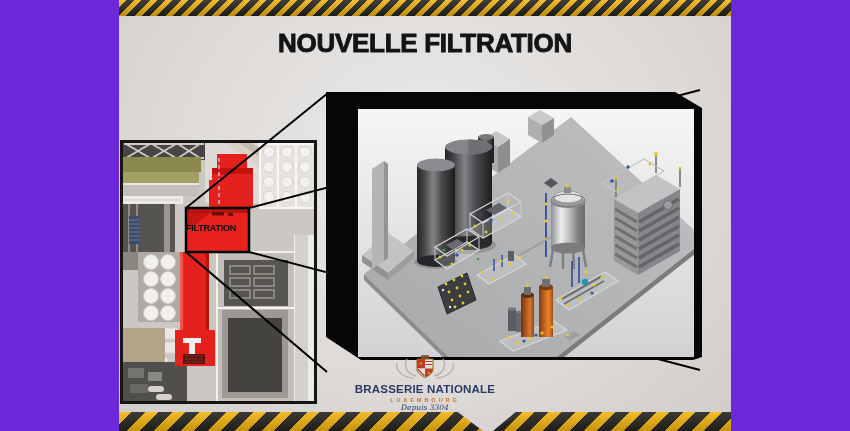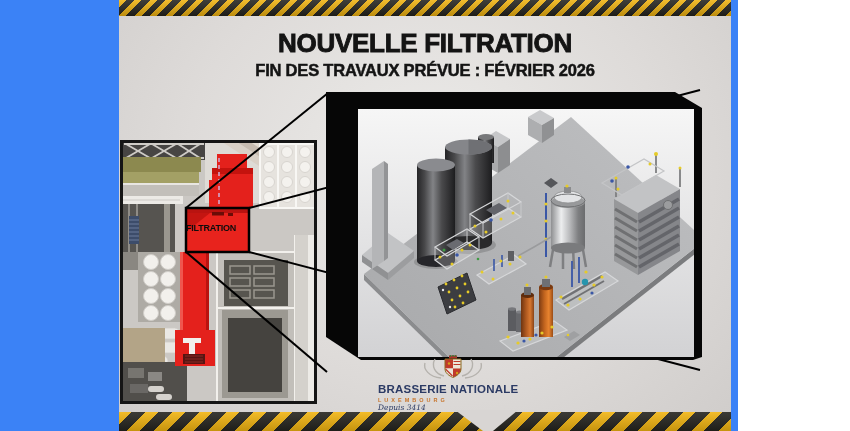--- a/index.html
+++ b/index.html
@@ -1,16 +1,16 @@
 <!DOCTYPE html>
 <html><head>
 <meta charset="utf-8">
 <style>
   html,body{margin:0;padding:0;background:#ffffff;}
-  .canvas{position:relative;width:738px;height:431px;background:#3b82f6;overflow:hidden;
+  .canvas{position:relative;width:850px;height:431px;background:#6d28d9;overflow:hidden;
           font-family:"Liberation Sans",sans-serif;}
   .poster{position:absolute;left:119px;top:0;width:612px;height:431px;overflow:hidden;
           background:radial-gradient(ellipse at 50% 38%, #ecebe9 0%, #dedbd9 55%, #cfccca 100%);}
   
   .hz{position:absolute;left:0;width:612px;
       background:repeating-linear-gradient(135deg,#f1b411 0 5px,#25241e 5px 11px);}
   .hz-top{top:0;height:16px;z-index:7;
       background:repeating-linear-gradient(135deg,#f1b411 0 5px,#25241e 5px 11px);}
   .hz-top::after{content:"";position:absolute;inset:0;background:linear-gradient(rgba(255,255,255,.12),rgba(0,0,0,.22));}
   .hz-bottom{top:412px;height:19px;z-index:7;
@@ -27,37 +27,36 @@
   .overview svg{display:block;}
   
   .callout{position:absolute;left:0;top:0;width:612px;height:431px;z-index:3;pointer-events:none;}
   .filt-label{position:absolute;left:67px;top:223px;width:63px;text-align:left;z-index:3;
       font-size:9px;font-weight:bold;letter-spacing:-0.2px;color:#0d0d0d;}
   
   .panel{position:absolute;left:198px;top:88px;width:390px;height:277px;z-index:4;}
   .detail{position:absolute;left:239px;top:109px;width:336px;height:248px;z-index:5;}
   .detail svg{display:block;}
   
-  .logo{position:absolute;left:231px;top:355px;width:150px;text-align:left;z-index:9;margin-left:28px;}
+  .logo{position:absolute;left:231px;top:355px;width:150px;text-align:center;z-index:9;}
   .crest{display:block;margin:0 auto;}
   .brand{font-size:11.5px;font-weight:bold;color:#2b3a64;letter-spacing:0.2px;margin-top:1px;}
   .city{font-size:5.5px;font-weight:bold;color:#c8742a;letter-spacing:3px;margin-top:1.5px;}
   .since{font-size:7.5px;font-style:italic;color:#2b3a64;font-family:"DejaVu Serif",serif;margin-top:0.5px;}
 </style>
 </head>
 <body>
 
 <div class="canvas">
   <div class="poster">
 
     <div class="hz hz-top"></div>
 
     <div class="titles">
       <div class="title">NOUVELLE FILTRATION</div>
-      <div class="subtitle">FIN DES TRAVAUX PRÉVUE : FÉVRIER 2026</div>
     </div>
 
     <div class="overview">
       <svg width="197" height="264" viewBox="0 0 197 264">
         <rect x="0" y="0" width="197" height="264" fill="#cbc8c4"></rect>
 
         <g>
           <rect x="3" y="3" width="82" height="17" fill="#474543"></rect>
           <g stroke="#cfccc7" stroke-width="1.8">
             <line x1="6" y1="4" x2="30" y2="18"></line>
@@ -497,20 +496,20 @@
             <line x1="48.5" y1="9.5" x2="55.5" y2="9.5" stroke="#c0392b" stroke-width="1"></line>
             <line x1="40.5" y1="14" x2="47.5" y2="21" stroke="#c0392b" stroke-width="1.2"></line>
             <circle cx="44" cy="8.5" r="1.2" fill="#d4a017"></circle>
             <circle cx="52" cy="18" r="1.2" fill="#d4a017"></circle>
           </g>
           <path d="M40,4 h16 v10 c0,5.5 -8,8.5 -8,8.5 c0,0 -8,-3 -8,-8.5 z" fill="none" stroke="#8a6a20" stroke-width="1"></path>
         </g>
       </svg>
       <div class="brand">BRASSERIE NATIONALE</div>
       <div class="city">LUXEMBOURG</div>
-      <div class="since">Depuis 3414</div>
+      <div class="since">Depuis 3304</div>
     </div>
 
     <div class="hz hz-bottom"></div>
     <div class="hz-notch"></div>
 
   </div>
 </div>
 
 </body></html>

